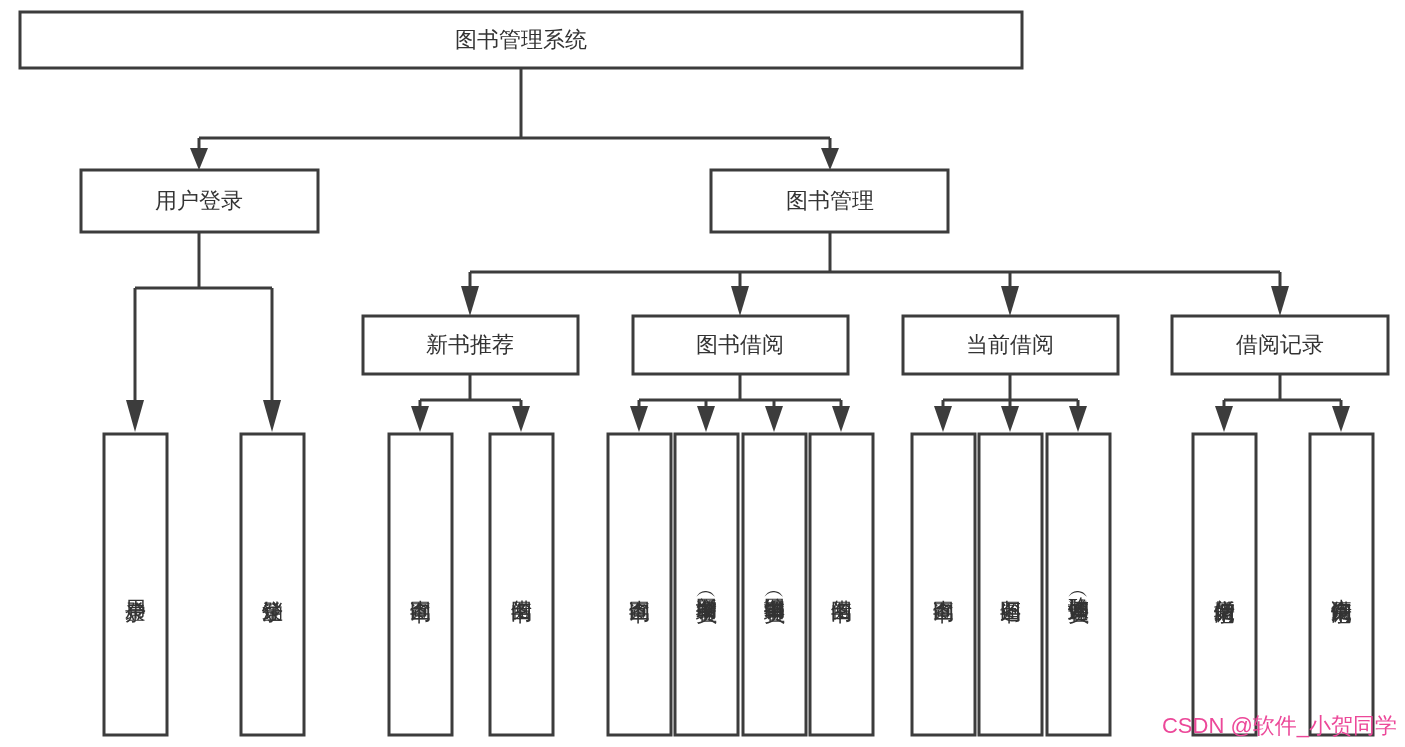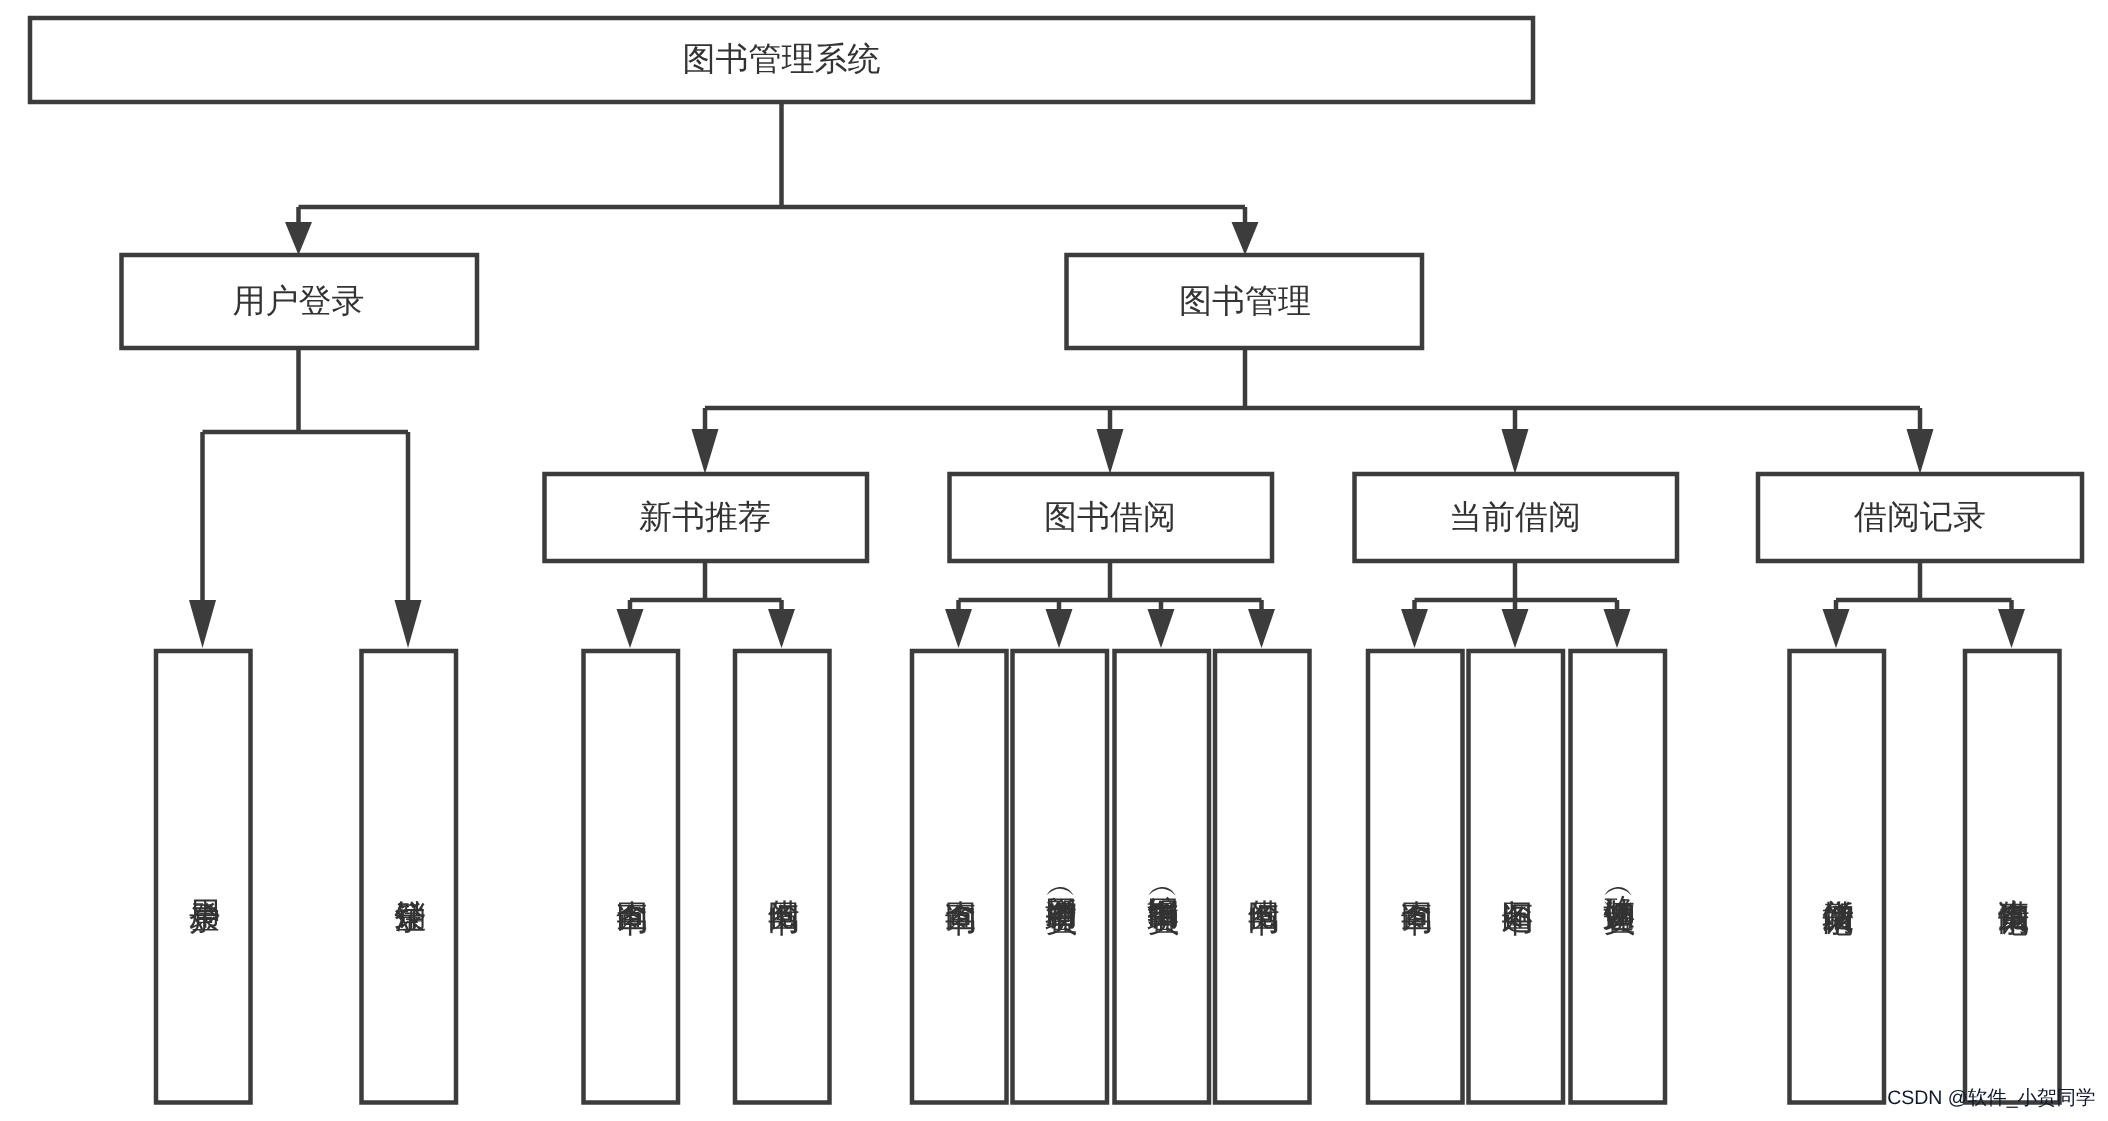--- a/index.html
+++ b/index.html
@@ -7,21 +7,21 @@
   #diagram-root{position:relative;width:1405px;height:747px;background:#fff;}
   svg#diagram-svg{position:absolute;left:0;top:0;width:1405px;height:747px;}
   .node-box{fill:#ffffff;stroke:#3c3c3c;stroke-width:3;}
   .link-line{stroke:#3c3c3c;stroke-width:3;fill:none;stroke-linecap:butt;}
   .arrow-head{fill:#3c3c3c;stroke:none;}
   .node-label{fill:#333333;font-family:"Liberation Sans","DejaVu Sans",sans-serif;font-size:22px;text-anchor:middle;dominant-baseline:middle;}
   .leaf-label-wrap{position:absolute;display:flex;align-items:center;justify-content:center;
      writing-mode:vertical-rl;text-orientation:upright;font-size:21px;color:#333;
      line-height:1.05;letter-spacing:1px;
      font-family:"Liberation Sans","DejaVu Sans",sans-serif;pointer-events:none;}
-  .watermark{position:absolute;right:8px;bottom:6px;font-size:13px;color:#0f172a;
+  .watermark{position:absolute;right:8px;bottom:6px;font-size:22px;color:#ec4899;
      font-family:"Liberation Sans","DejaVu Sans",sans-serif;white-space:nowrap;}
 </style>
 </head>
 <body>
 
 <div id="diagram-root">
 
   <svg id="diagram-svg" viewBox="0 0 1405 747">
     <defs></defs>
 

